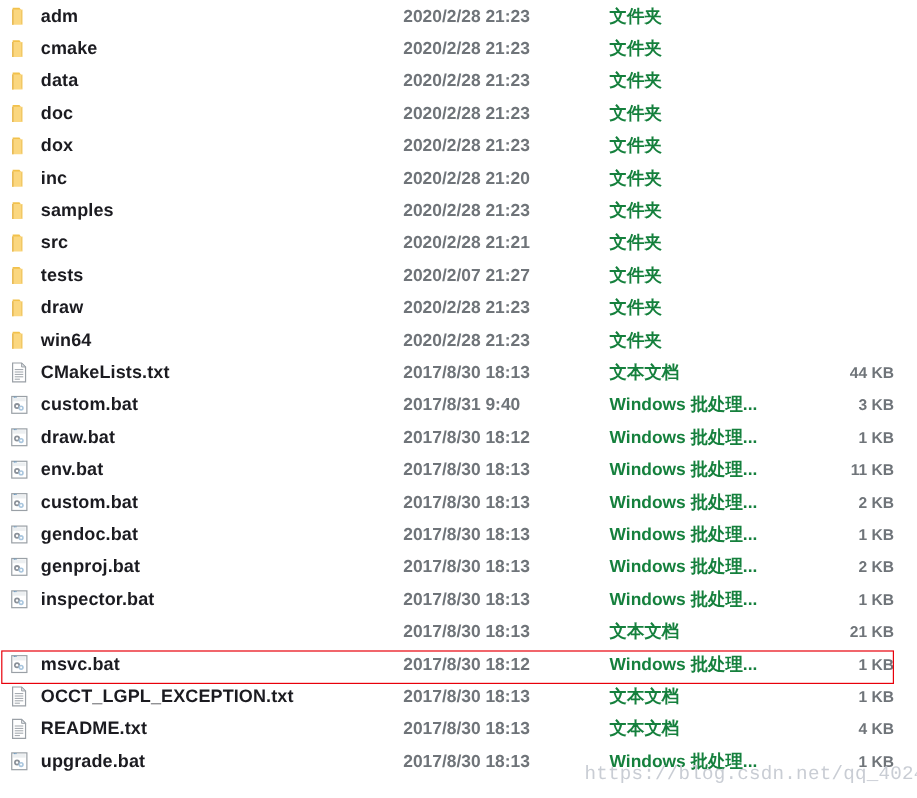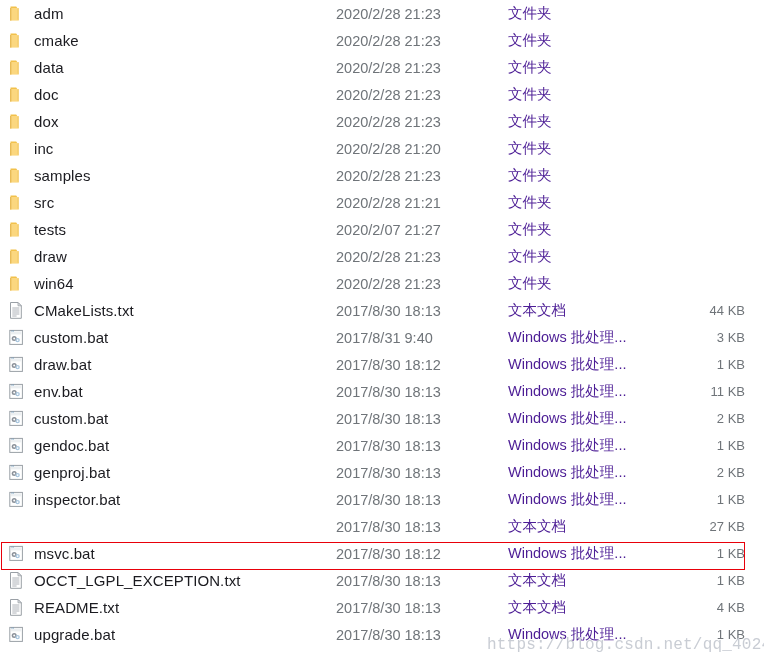--- a/index.html
+++ b/index.html
@@ -14,20 +14,21 @@
     font-family: "Liberation Sans", "DejaVu Sans", sans-serif;
     -webkit-font-smoothing: antialiased;
     position: relative;
   }
 
   #file-list {
     position: absolute;
     left: 0;
     top: 0;
     width: 764px;
+    font-weight: bold;
   }
 
   .row {
     position: relative;
     height: 27px;
     display: flex;
     align-items: center;
     box-sizing: border-box;
   }
 
@@ -53,21 +54,21 @@
     white-space: nowrap;
   }
 
   .cell-type {
     position: absolute;
     left: 508px;
     top: 0;
     height: 27px;
     display: flex;
     align-items: center;
-    color: #4c1d95;
+    color: #15803d;
     font-size: 14.5px;
     white-space: nowrap;
   }
 
   .cell-size {
     position: absolute;
     left: 620px;
     width: 125px;
     top: 0;
     height: 27px;
@@ -499,21 +500,21 @@
         </span>
         <span class="fname">inspector.bat</span>
       </div>
       <div class="cell-date">2017/8/30 18:13</div>
       <div class="cell-type">Windows 批处理...</div>
       <div class="cell-size">1 KB</div>
     </div>
     <div class="row">
       <div class="cell-date">2017/8/30 18:13</div>
       <div class="cell-type">文本文档</div>
-      <div class="cell-size">27 KB</div>
+      <div class="cell-size">21 KB</div>
     </div>
     <div class="row">
       <div class="cell-name">
         <span class="icon">
           <svg width="17" height="19" viewBox="0 0 17 19">
             <rect x="1.8" y="2.4" width="12.6" height="14.0" fill="#ffffff" stroke="#9aa0a6" stroke-width="1"></rect>
             <rect x="2.9" y="3.4" width="10.4" height="3.0" fill="#eceff1"></rect>
             <g fill="#8b9199">
               <circle cx="6.2" cy="10.4" r="2.5"></circle>
               <circle cx="6.2" cy="10.4" r="1.0" fill="#ffffff"></circle>

